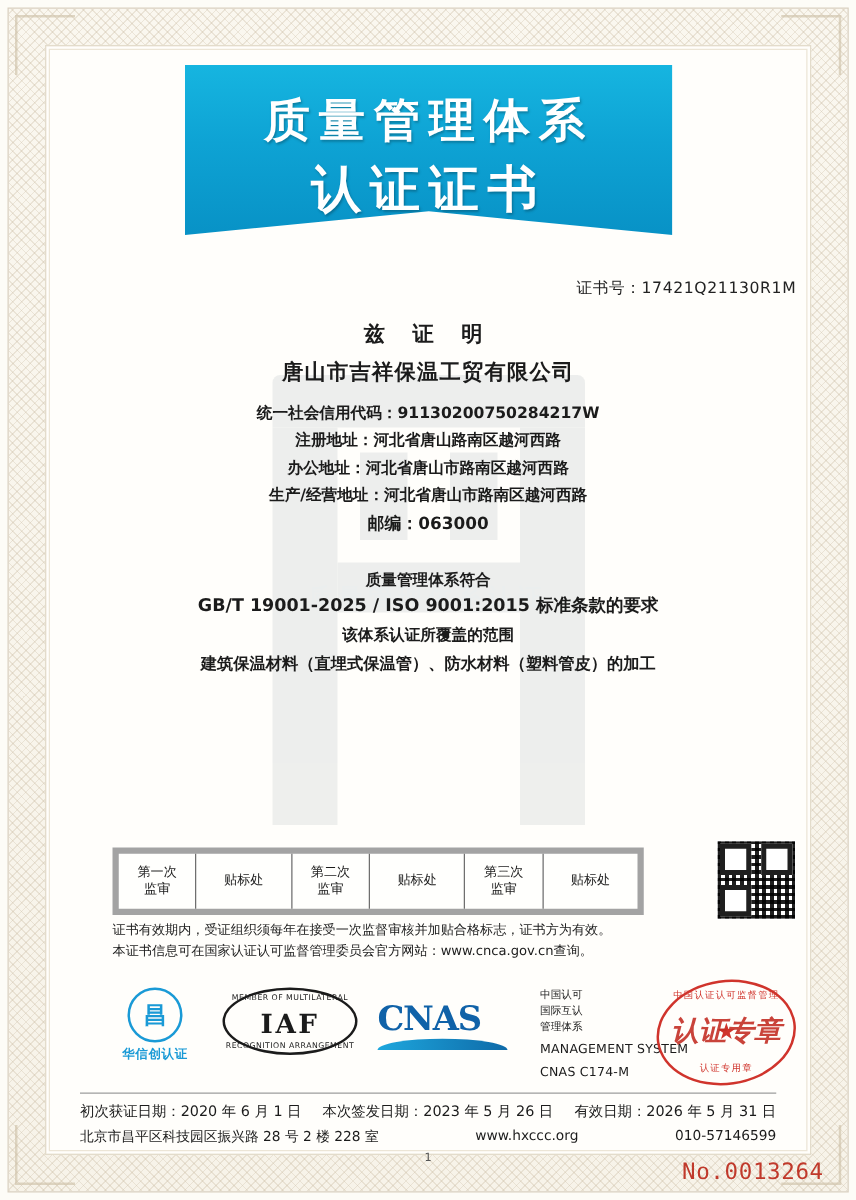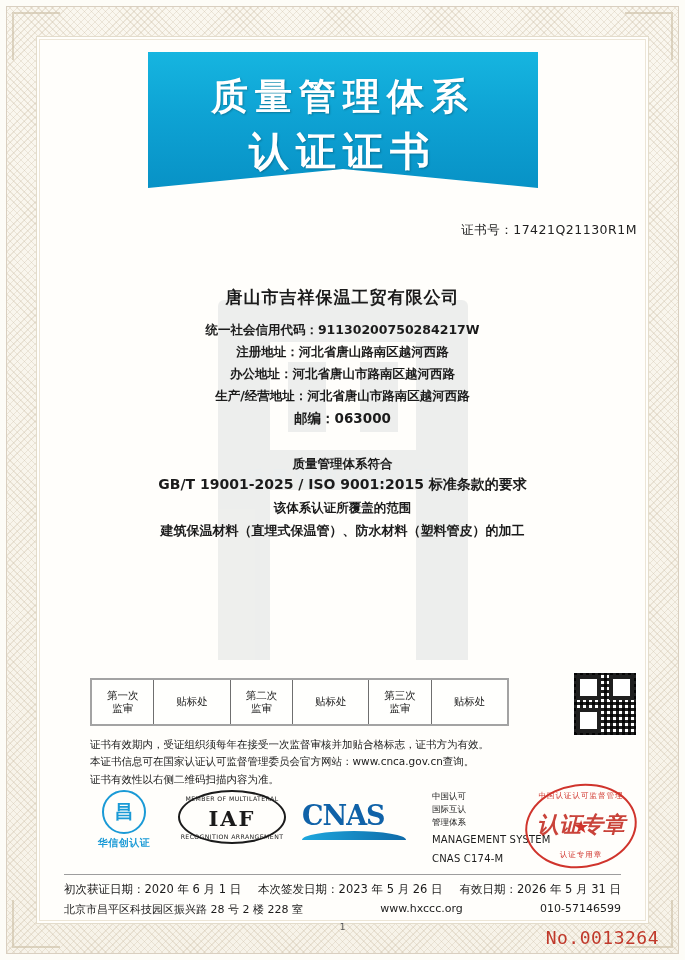--- a/index.html
+++ b/index.html
@@ -145,21 +145,21 @@
   .scope-label { top: 500px; font-size: 12.5px; font-weight: bold; }
   .scope-text  { top: 522px; font-size: 13px;   font-weight: bold; }
 
   
   .surv-table {
     position: absolute;
     left: 90px;
     top: 678px;
     width: 415px;
     height: 44px;
-    border: 2px solid #a3a3a3;
+    border: 5px solid #a3a3a3;
     display: flex;
     background: rgba(255,255,255,.55);
   }
   .surv-cell {
     border-right: 1px solid #6f6f6f;
     display: flex;
     align-items: center;
     justify-content: center;
     font-size: 10.5px;
     color: #1b1b1b;
@@ -357,20 +357,21 @@
 
   <div class="banner">
     <div class="banner-line1">质量管理体系</div>
     <div class="banner-line2">认证证书</div>
   </div>
 
   <div class="cert-no">
     <span>证书号：</span><span>17421Q21130R1M</span>
   </div>
 
+  <div class="center-block zizhengming">兹 证 明</div>
   <div class="center-block company">唐山市吉祥保温工贸有限公司</div>
 
   <div class="center-block info-line l1">统一社会信用代码：91130200750284217W</div>
   <div class="center-block info-line l2">注册地址：河北省唐山路南区越河西路</div>
   <div class="center-block info-line l3">办公地址：河北省唐山市路南区越河西路</div>
   <div class="center-block info-line l4">生产/经营地址：河北省唐山市路南区越河西路</div>
   <div class="center-block info-line l5">邮编：063000</div>
 
   <div class="center-block sys-conform">质量管理体系符合</div>
   <div class="center-block std-line">GB/T 19001-2025 / ISO 9001:2015 标准条款的要求</div>
@@ -388,21 +389,20 @@
 
   <div class="qr">
     <div class="qr-eye tl"></div>
     <div class="qr-eye tr"></div>
     <div class="qr-eye bl"></div>
   </div>
 
   <div class="smallprint">
     <div>证书有效期内，受证组织须每年在接受一次监督审核并加贴合格标志，证书方为有效。</div>
     <div>本证书信息可在国家认证认可监督管理委员会官方网站：www.cnca.gov.cn查询。</div>
-    <div>证书有效性以右侧二维码扫描内容为准。</div>
   </div>
 
   <div class="logo-row">
 
     <div class="logo logo-hx">
       <div class="hx-badge">昌</div>
       <div class="hx-text">华信创认证</div>
     </div>
 
     <div class="logo logo-iaf">

